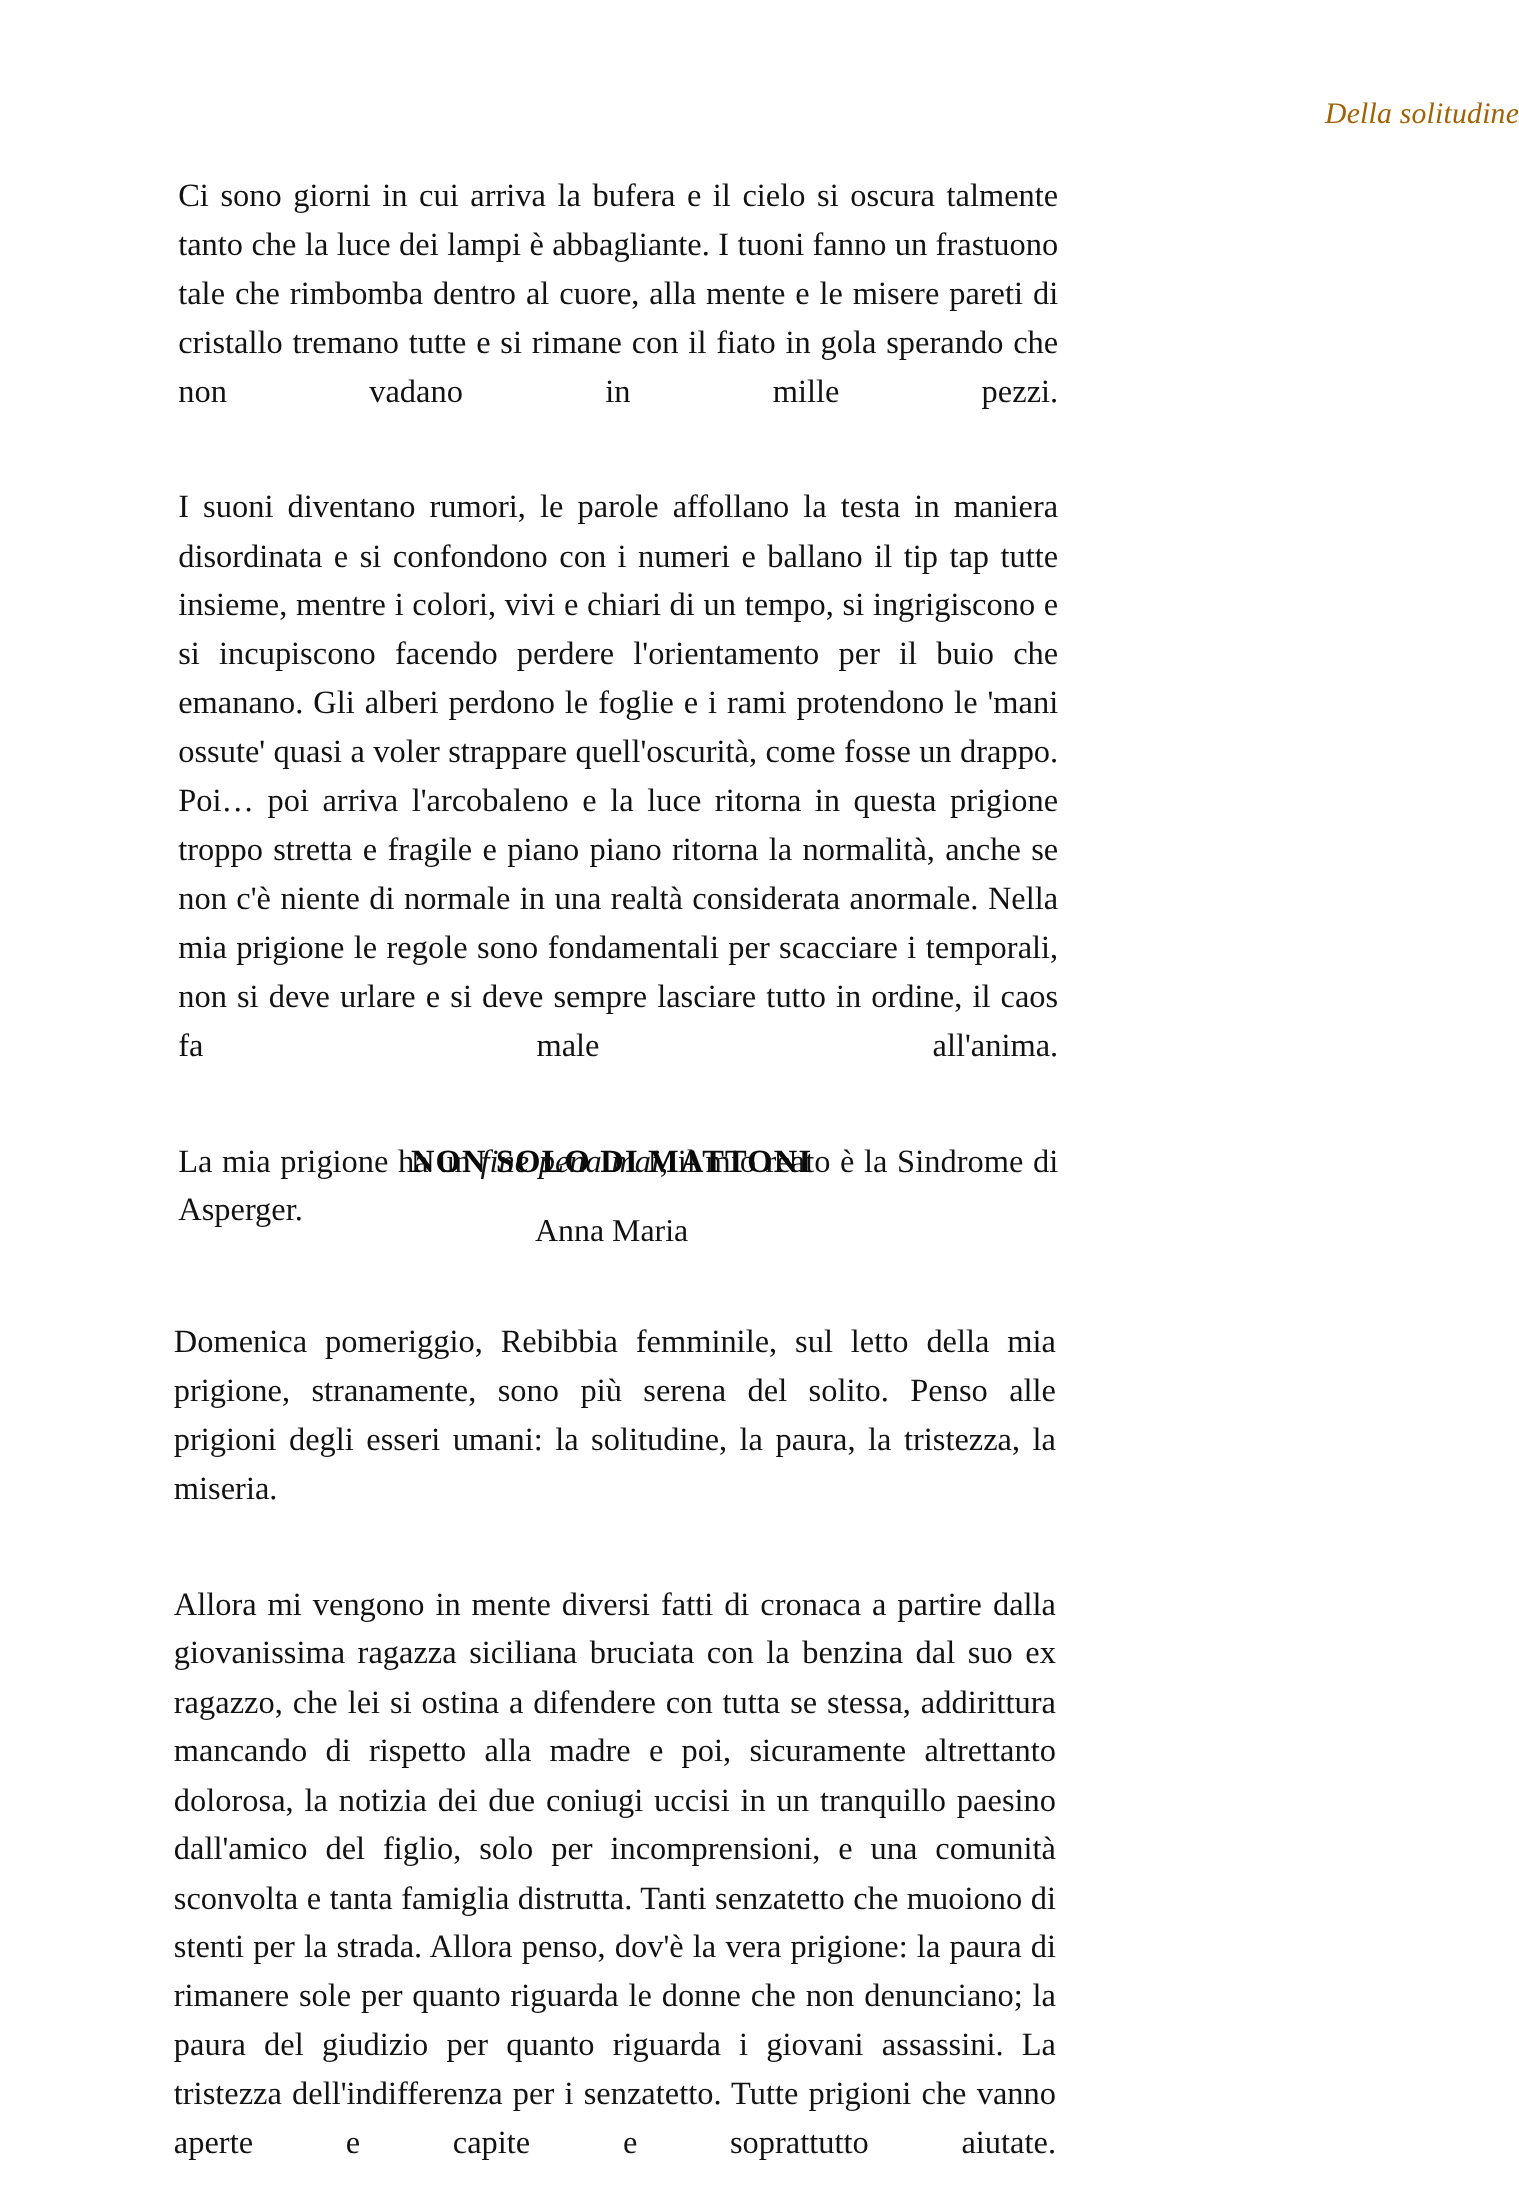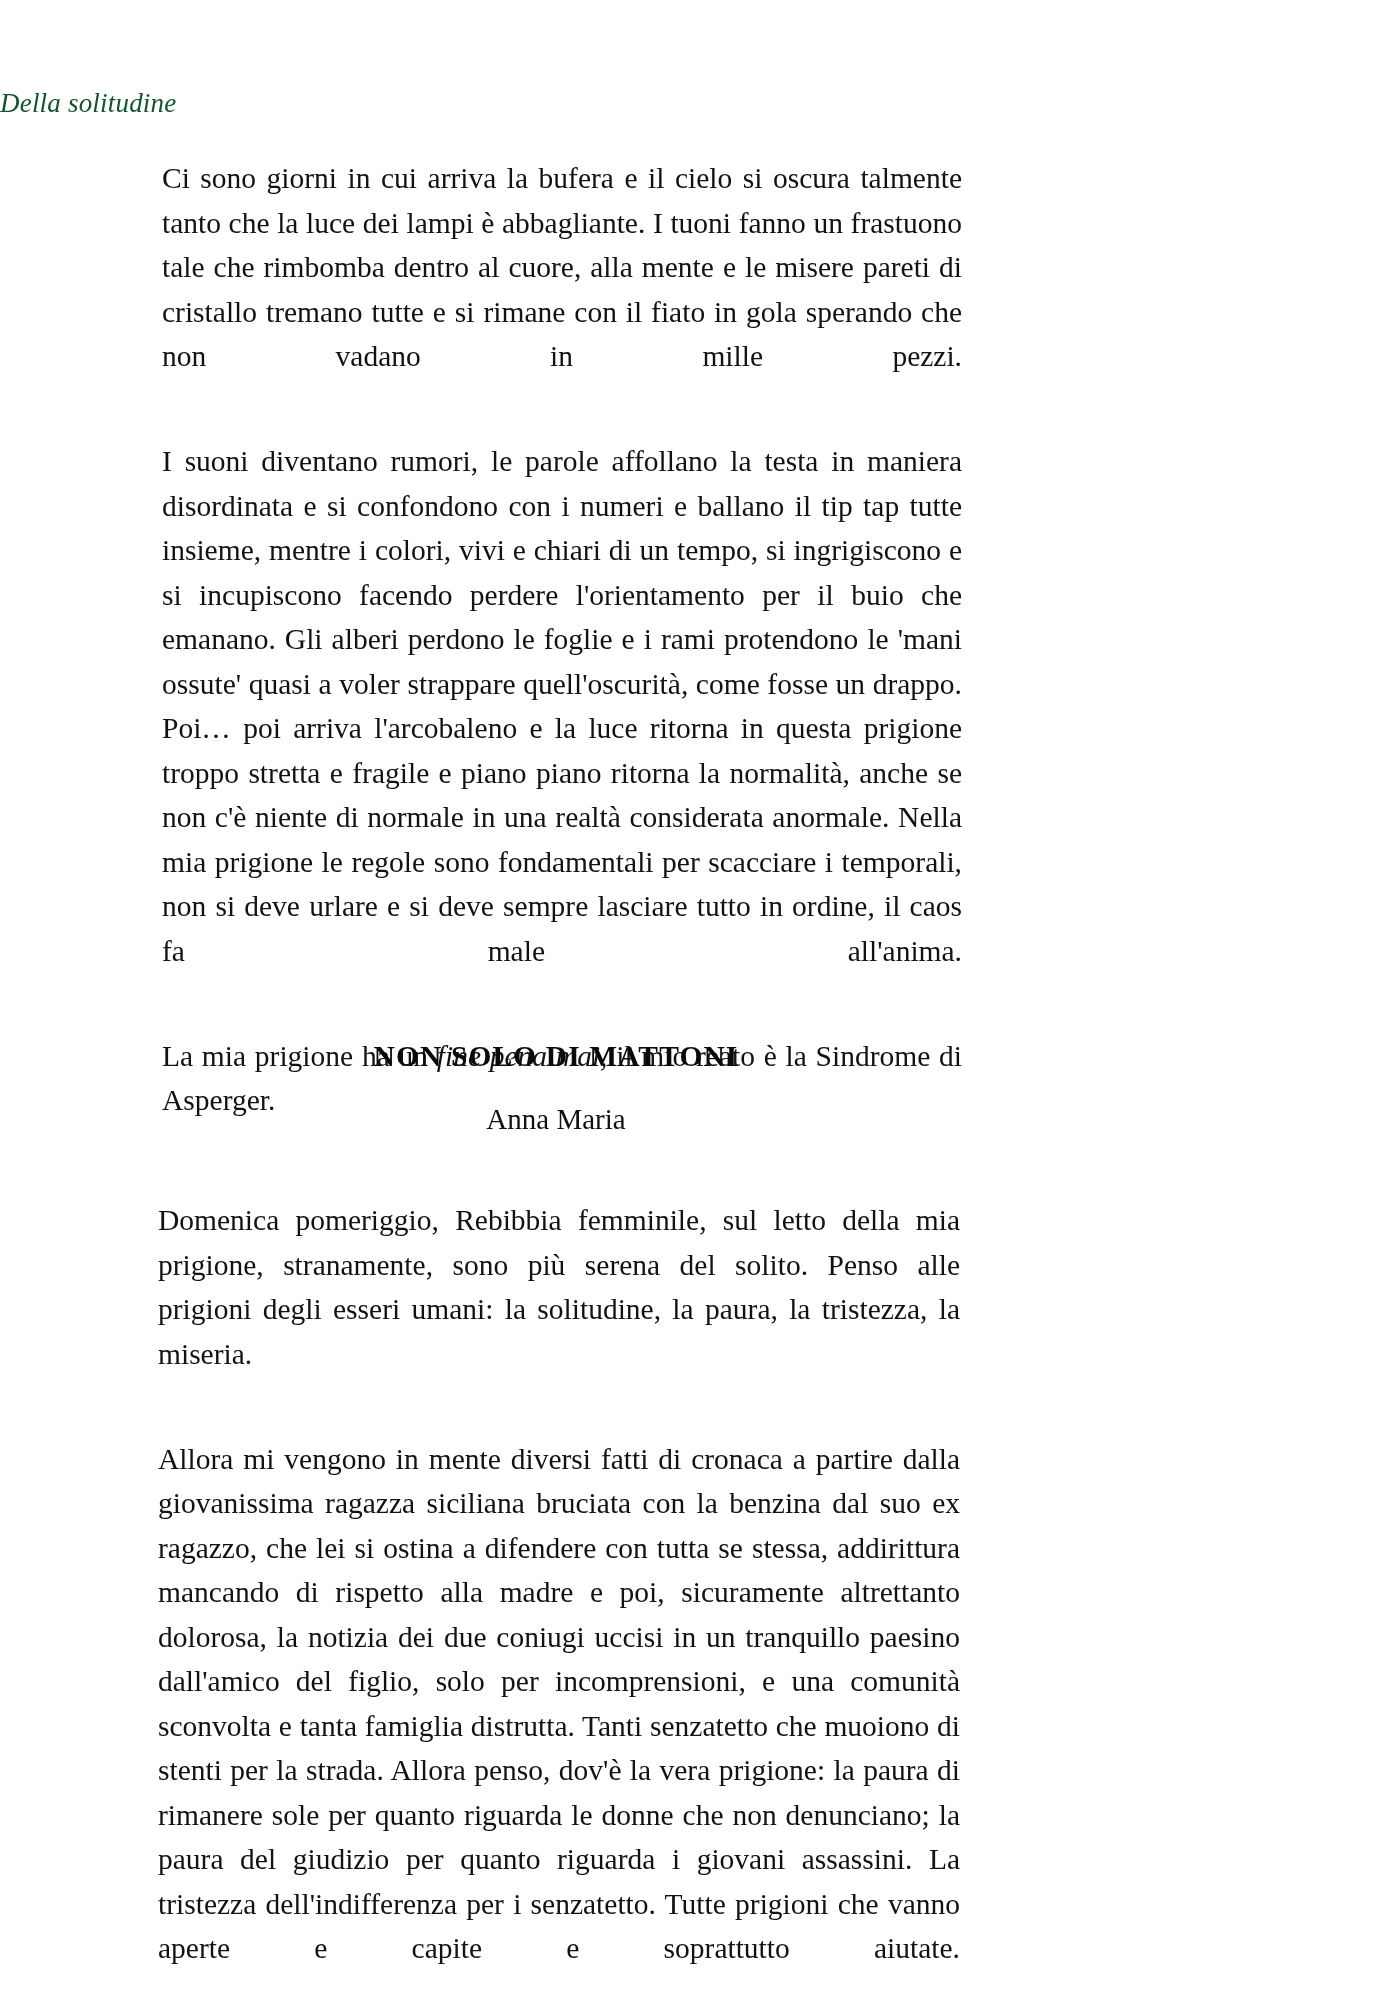--- a/index.html
+++ b/index.html
@@ -17,25 +17,25 @@
     font-family: "Liberation Serif", "DejaVu Serif", serif;
     color: #0d0d0d;
   }
 
   
   .running-head {
     position: absolute;
     top: 88px;
     left: 0;
     width: 1381px;
-    text-align: left;
+    text-align: right;
     font-style: italic;
     font-size: 27px;
     letter-spacing: 0.2px;
-    color: #14532d;
+    color: #a16207;
   }
 
   
   .column {
     position: absolute;
     left: 146px;
     top: 140px;
     width: 832px;
   }
 

